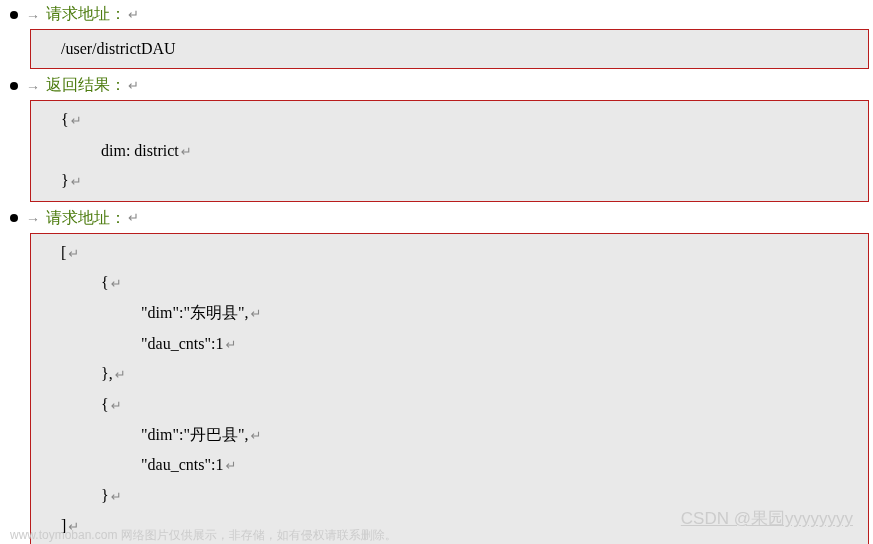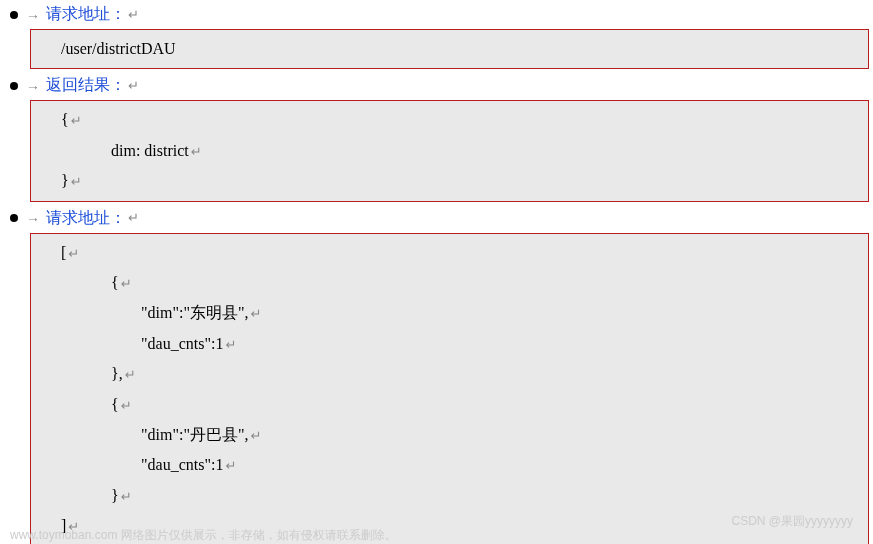--- a/index.html
+++ b/index.html
@@ -30,21 +30,21 @@
       background: #000;
       border-radius: 50%;
       margin-right: 8px;
     }
     .arrow {
       color: #888;
       margin-right: 6px;
       font-size: 14px;
     }
     .header-text {
-      color: #1d4ed8;
+      color: #4d7c0f;
     }
     .paragraph-mark {
       color: #888;
       font-size: 13px;
       margin-left: 2px;
     }
     .content-box {
       background: #e9e9e9;
       border: 1px solid #b91c1c;
       margin-left: 30px;
@@ -56,40 +56,40 @@
       font-family: "Times New Roman", "SimSun", serif;
       font-size: 16px;
       line-height: 1.9;
       white-space: pre;
     }
     .indent-1 {
       padding-left: 30px;
     }
     .indent-2 {
       padding-left: 70px;
-      margin-left: 10px;
     }
     .indent-3 {
       padding-left: 110px;
     }
     .watermark-bottom-left {
       position: absolute;
       bottom: 4px;
       left: 10px;
       color: #ccc;
       font-size: 12px;
       font-family: Liberation Sans, sans-serif;
     }
     .watermark-bottom-right {
       position: absolute;
       bottom: 18px;
       right: 20px;
       color: #ccc;
-      font-size: 12px;
+      font-size: 17px;
       font-family: sans-serif;
+      text-decoration: underline;
     }
   </style>
 </head>
 <body>
 
 <div id="container">
     <div class="section">
       <div class="section-header">
         <span class="bullet"></span>
         <span class="arrow">→</span>

